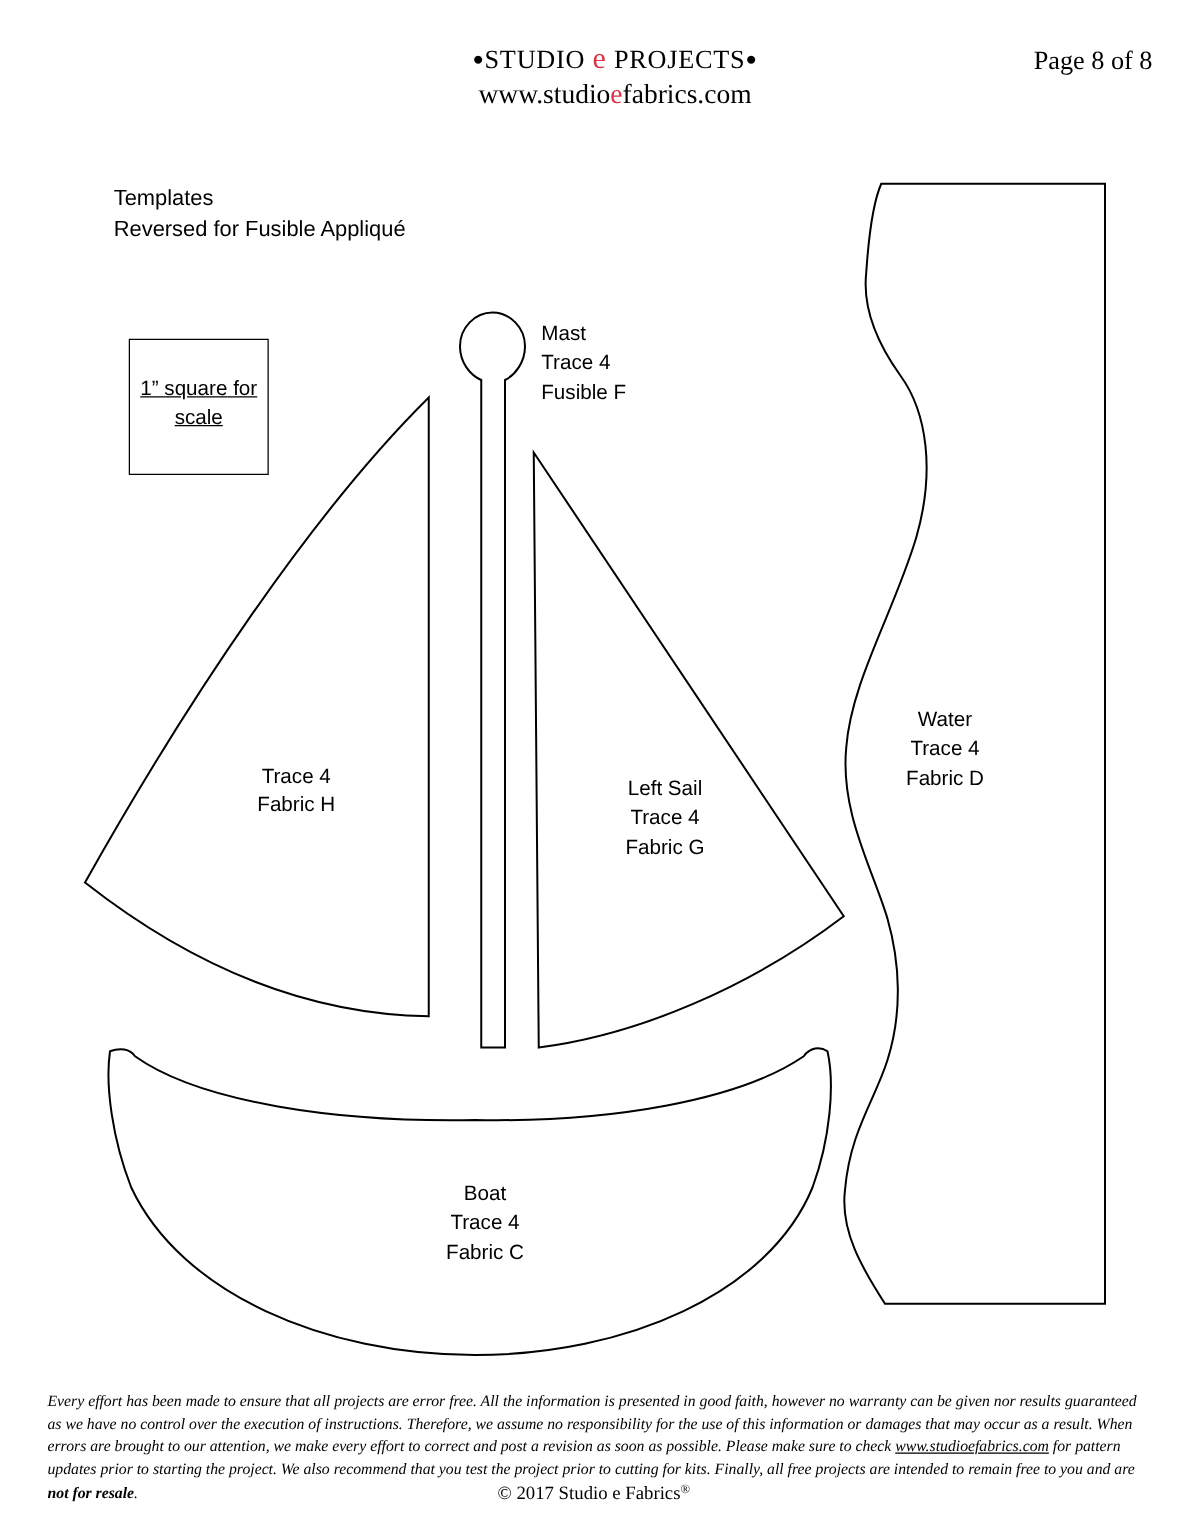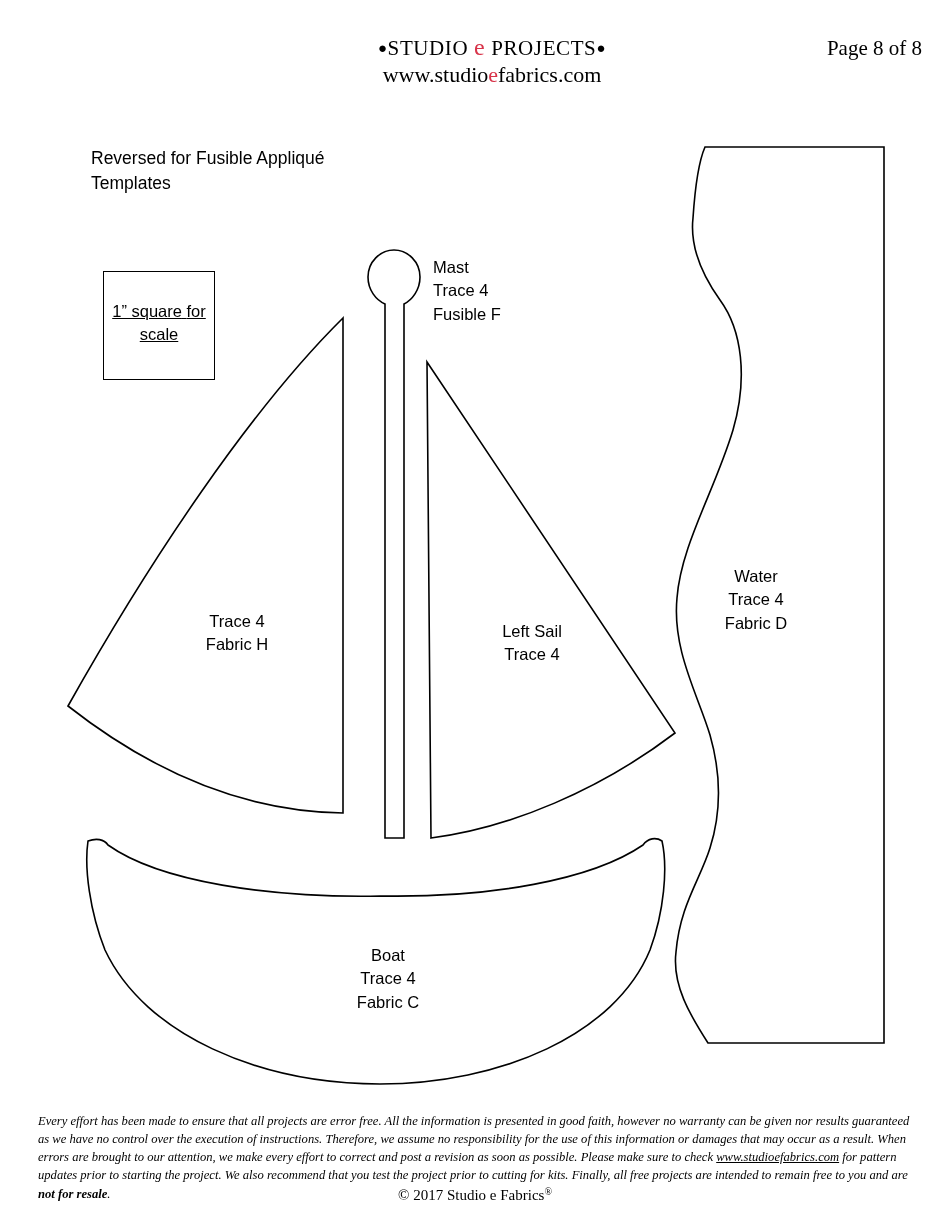--- a/index.html
+++ b/index.html
@@ -159,22 +159,22 @@
 <div class="page">
 
   <div class="brand-block">
     <div class="brand-line1"><span class="bullet">●</span><span>STUDIO</span>&nbsp;<span class="brand-e">e</span>&nbsp;<span>PROJECTS</span><span class="bullet">●</span></div>
     <div class="brand-line2"><span>www.studio</span><span class="e-red">e</span><span>fabrics.com</span></div>
   </div>
 
   <div class="page-number">Page 8 of 8</div>
 
   <div class="templates-caption">
+    <div>Templates</div>
     <div>Reversed for Fusible Appliqué</div>
-    <div>Templates</div>
   </div>
 
   <svg class="pattern-svg" viewBox="0 0 950 1230">
 
     <path d="M 705 147
          L 884 147
          L 884 1043
          L 708 1043
          C 690 1015 672 985 676 952
          C 680 905 700 880 710 848
@@ -233,20 +233,21 @@
   </div>
 
   <div class="piece-label" id="label-rightsail">
     <span class="ln">Trace 4</span>
     <span class="ln">Fabric H</span>
   </div>
 
   <div class="piece-label" id="label-leftsail">
     <span class="ln">Left Sail</span>
     <span class="ln">Trace 4</span>
+    <span class="ln">Fabric G</span>
   </div>
 
   <div class="piece-label" id="label-boat">
     <span class="ln">Boat</span>
     <span class="ln">Trace 4</span>
     <span class="ln">Fabric C</span>
   </div>
 
   <div class="piece-label" id="label-water">
     <span class="ln">Water</span>

